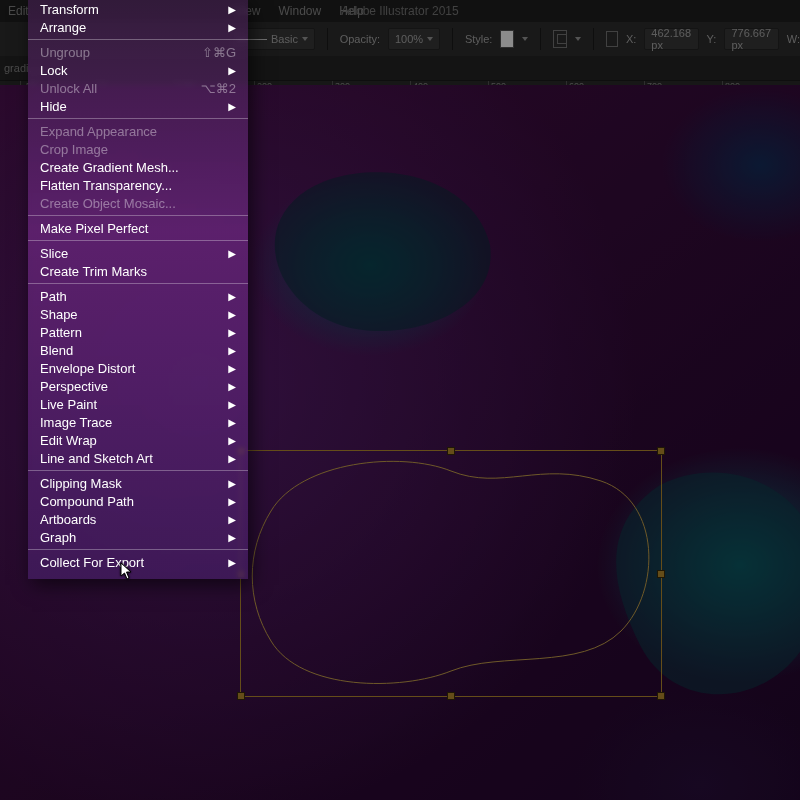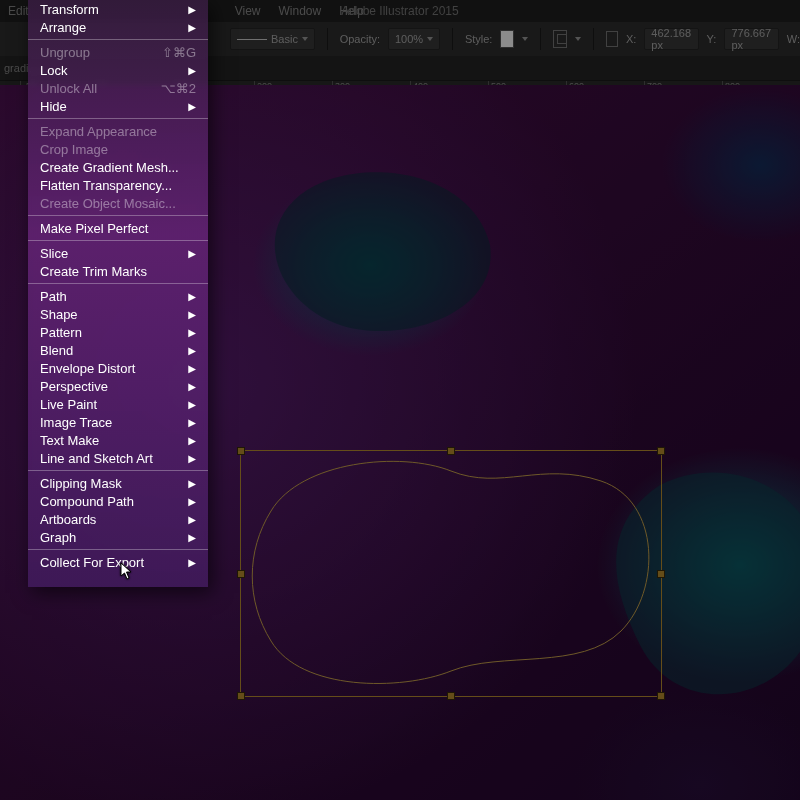--- a/index.html
+++ b/index.html
@@ -25,21 +25,21 @@
   .caret{width:0;height:0;border-left:3px solid transparent;border-right:3px solid transparent;border-top:4px solid #999;display:inline-block;}
   
   .tabrow{position:absolute;left:0;right:0;top:56px;height:24px;background:#252525;display:flex;align-items:center;color:#888;font-size:11px;padding-left:4px;}
   
   .ruler{position:absolute;left:0;right:0;top:80px;height:16px;background:#2a2a2a;border-top:1px solid #1a1a1a;border-bottom:1px solid #1a1a1a;}
   .tick{position:absolute;top:0;bottom:0;border-left:1px solid #555;font-size:9px;color:#888;padding-left:2px;line-height:10px;}
   
   .sel{position:absolute;border:1px solid #b88c2f;}
   .handle{position:absolute;width:6px;height:6px;background:#b88c2f;border:1px solid #3a2a0a;}
   
-  .menu{position:absolute;left:28px;top:0;width:180px;background:linear-gradient(180deg,rgba(60,30,70,.78) 0%,rgba(110,40,130,.72) 40%,rgba(70,30,100,.75) 100%);backdrop-filter:blur(2px);box-shadow:4px 6px 18px rgba(0,0,0,.6);padding-bottom:16px;}
+  .menu{position:absolute;left:28px;top:0;width:220px;background:linear-gradient(180deg,rgba(60,30,70,.78) 0%,rgba(110,40,130,.72) 40%,rgba(70,30,100,.75) 100%);backdrop-filter:blur(2px);box-shadow:4px 6px 18px rgba(0,0,0,.6);padding-bottom:8px;}
   .mi{display:flex;align-items:center;justify-content:space-between;height:18px;padding:0 12px;color:#fff;font-size:13px;cursor:default;}
   .mi.disabled{color:rgba(255,255,255,.4);justify-content:space-between;}
   .mi .arr{font-size:10px;color:inherit;}
   .msep{height:1px;background:rgba(255,255,255,.3);margin:3px 0;}
   .cursor{position:absolute;left:120px;top:562px;width:14px;height:18px;pointer-events:none;z-index:20;}
   .cursor svg{filter:drop-shadow(0 0 1px #000);}
 </style>
 </head>
 <body>
 
@@ -209,21 +209,21 @@
     </div>
     <div class="mi">
       <span>Live Paint</span>
       <span class="arr">▶</span>
     </div>
     <div class="mi">
       <span>Image Trace</span>
       <span class="arr">▶</span>
     </div>
     <div class="mi">
-      <span>Text Make</span>
+      <span>Edit Wrap</span>
       <span class="arr">▶</span>
     </div>
     <div class="mi">
       <span>Line and Sketch Art</span>
       <span class="arr">▶</span>
     </div>
     <div class="msep"></div>
     <div class="mi">
       <span>Clipping Mask</span>
       <span class="arr">▶</span>

